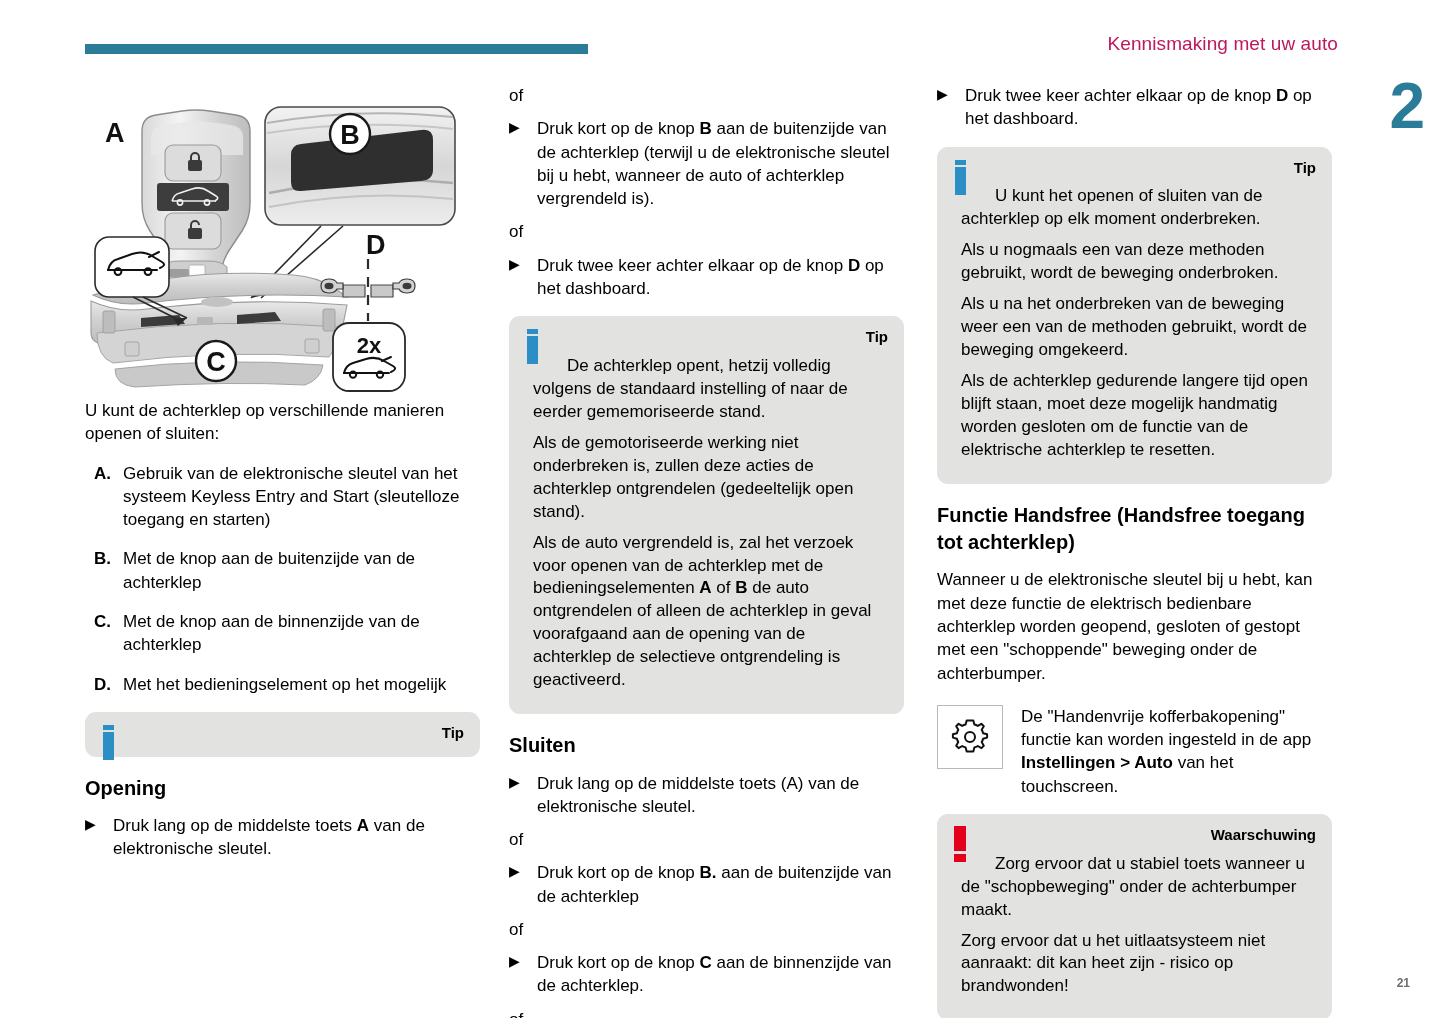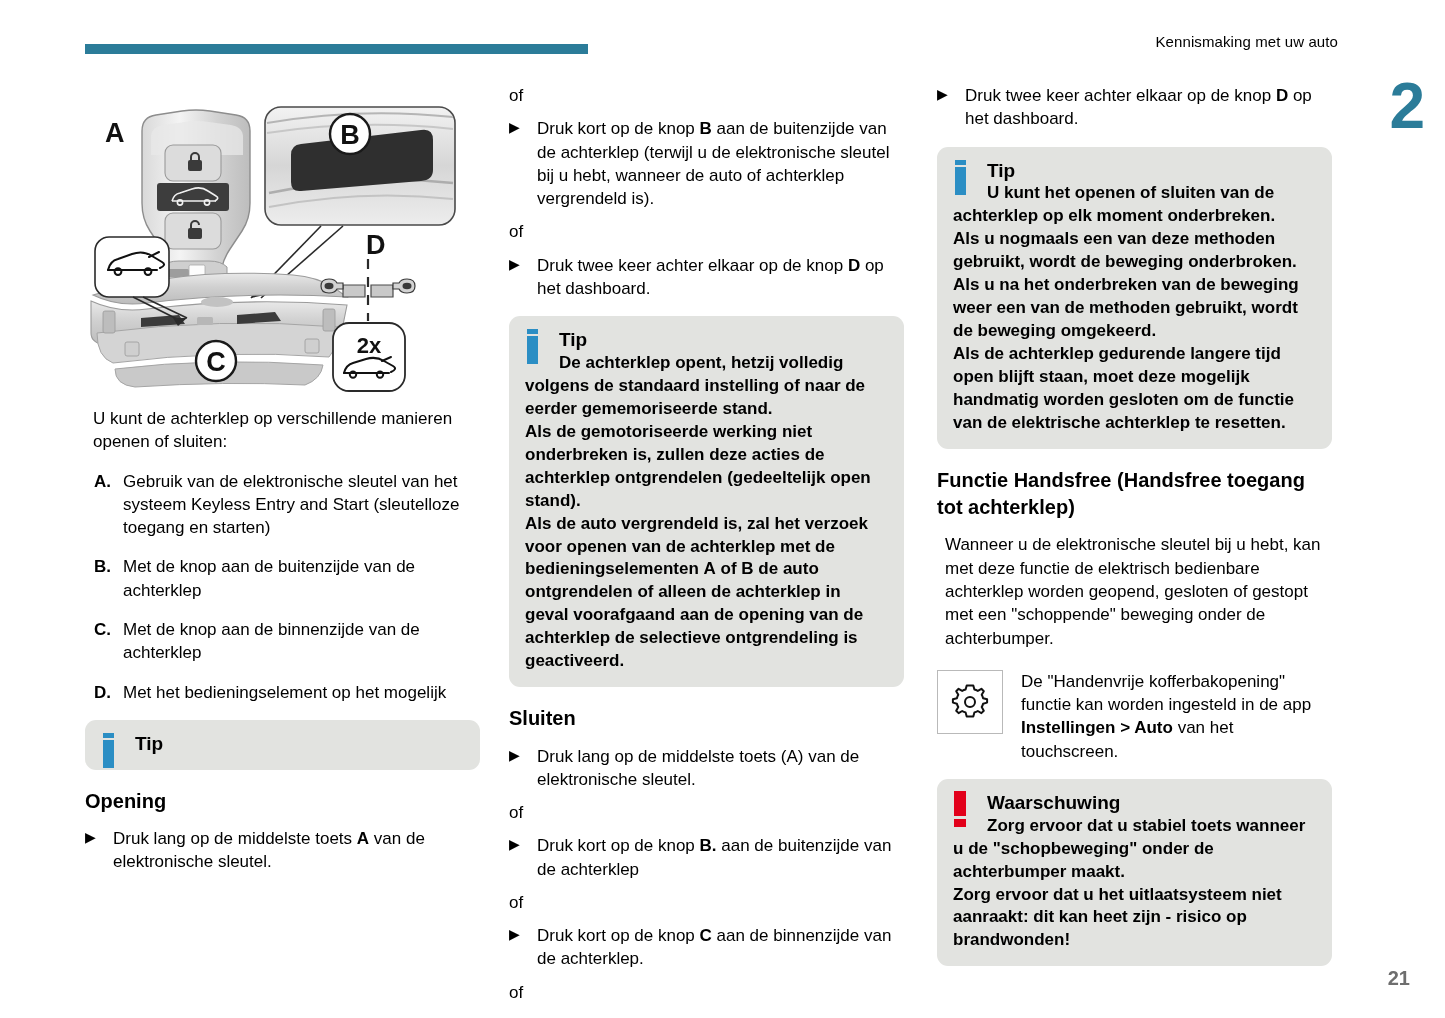--- a/index.html
+++ b/index.html
@@ -22,57 +22,57 @@
     left: 85px;
     top: 44px;
     width: 503px;
     height: 10px;
     background: #2b7c99;
   }
   .header-title {
     position: absolute;
     right: 107px;
     top: 33px;
-    font-size: 15px;
-    color: #000000;
+    font-size: 19px;
+    color: #be185d;
     letter-spacing: .1px;
     white-space: nowrap;
   }
   .chapter-number {
     position: absolute;
     right: 22px;
     top: 74px;
     font-size: 64px;
     font-weight: bold;
     color: #2b7c99;
     line-height: 1;
     letter-spacing: -2px;
   }
   .page-number {
     position: absolute;
     right: 35px;
     bottom: 28px;
-    font-size: 20px;
+    font-size: 12px;
     font-weight: bold;
     color: #6e6e6e;
   }
 
   
   .col {
     position: absolute;
     top: 84px;
     width: 395px;
     font-size: 17px;
     line-height: 1.37;
   }
   .col-1 { left: 85px; }
   .col-2 { left: 509px; }
   .col-3 { left: 937px; }
 
-  p, h3 { margin: 8px; }
+  p, h3 { margin: 0; }
 
   .body-par {
     margin-bottom: 14px;
   }
 
   h3.sub-head {
     font-size: 20px;
     font-weight: bold;
     margin: 18px 0 12px 0;
   }
@@ -119,32 +119,33 @@
   .callout {
     background: #e2e3e0;
     border-radius: 11px;
     padding: 12px 16px 14px 16px;
     margin: 16px 0 0 0;
     position: relative;
     box-sizing: border-box;
   }
   .callout .co-head {
     font-weight: bold;
-    font-size: 19px;
+    font-size: 15px;
     margin: 0 0 0 34px;
     line-height: 1.25;
+    text-align: right;
   }
   .callout .co-body {
     font-size: 17px;
     line-height: 1.35;
   }
   .callout .co-body .lead {
     padding-left: 34px;
   }
-  .callout .co-body p { margin: 0; font-weight: bold; }
+  .callout .co-body p { margin: 8px; }
 
   
   .icon-info {
     position: absolute;
     left: 18px;
     top: 13px;
     width: 11px;
   }
   .icon-info .dot {
     width: 11px; height: 5px;

